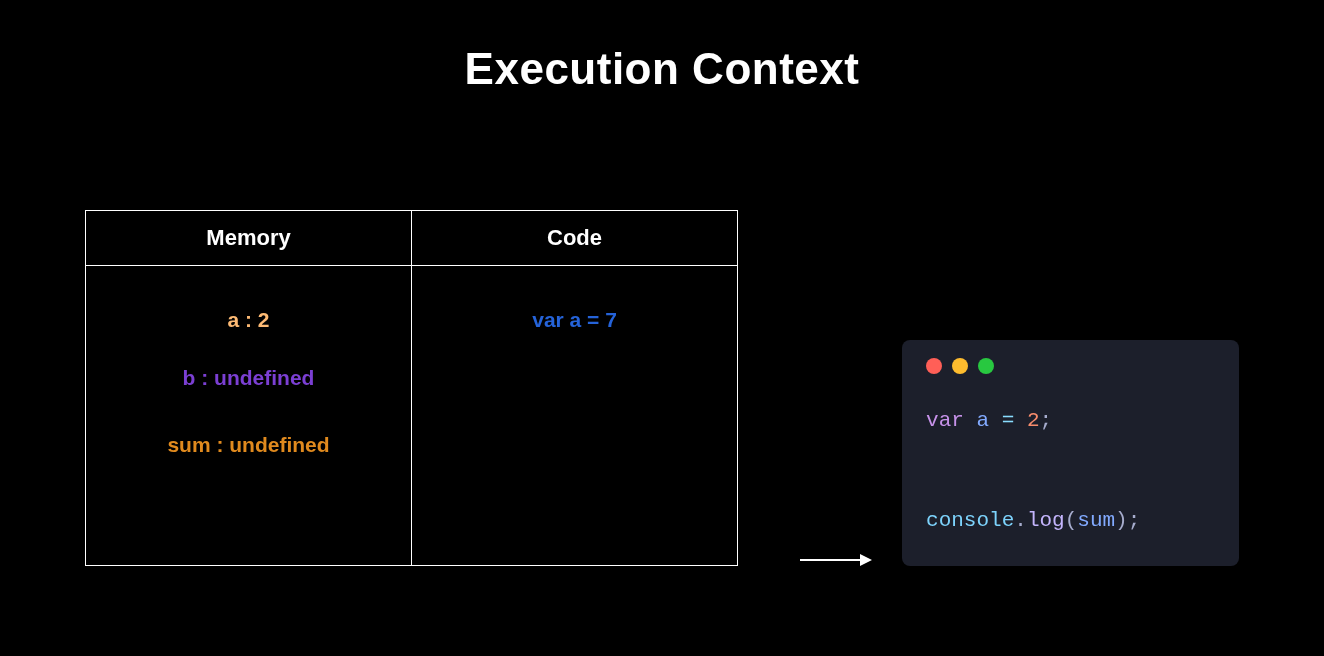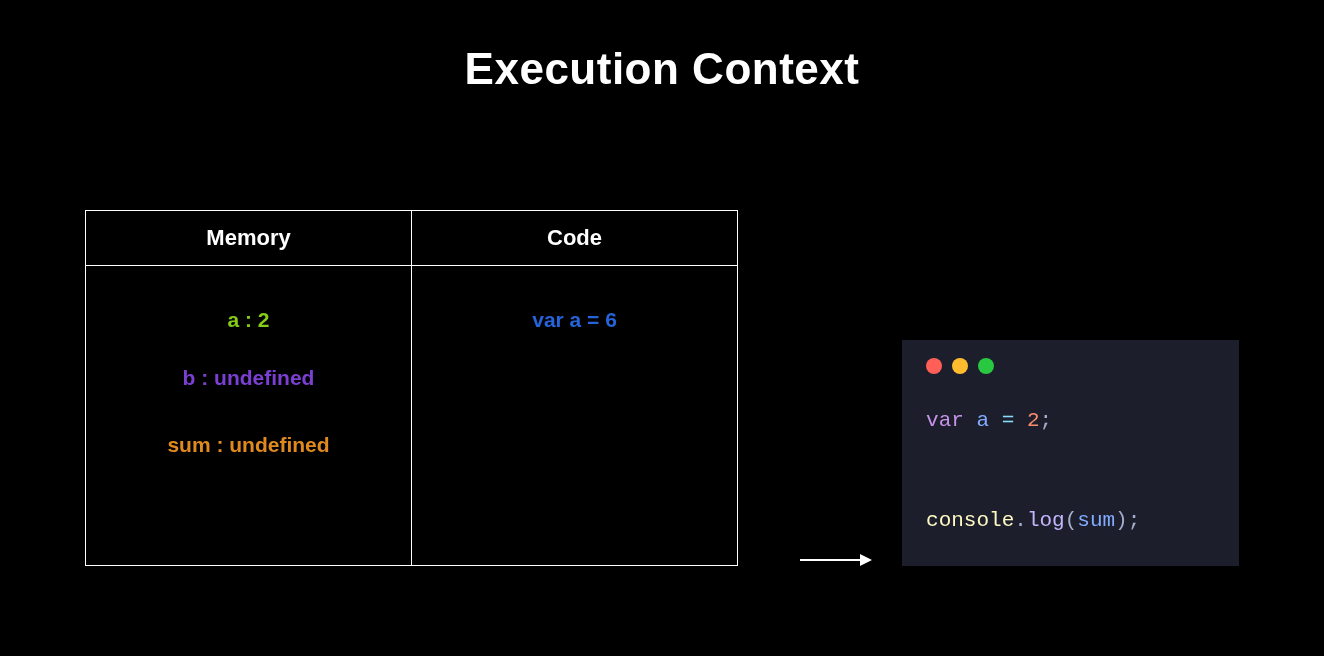--- a/index.html
+++ b/index.html
@@ -53,21 +53,21 @@
   .col-code { width: 50%; }
   .mem-body {
     padding-top: 42px;
     display: flex;
     flex-direction: column;
     align-items: center;
     gap: 34px;
     font-size: 21px;
     font-weight: 700;
   }
-  .mem-a { color: #84cc16; }
+  .mem-a { color: #fdba74; }
   .mem-b { color: #7b3fd3; }
   .mem-sum { color: #e08a1e; margin-top: 9px; }
   .code-body {
     padding-top: 42px;
     font-size: 21px;
     font-weight: 700;
     color: #2563d9;
   }
   
   .arrow {
@@ -84,42 +84,42 @@
   }
   .arrow-head {
     width: 0; height: 0;
     border-top: 6px solid transparent;
     border-bottom: 6px solid transparent;
     border-left: 12px solid #fff;
   }
   
   .editor {
     background: #1c1f2b;
-    border-radius: 0;
+    border-radius: 8px;
     width: 340px;
     padding: 18px 28px 28px 24px;
     font-family: "SFMono-Regular", Consolas, "Liberation Mono", Menlo, monospace;
     font-size: 21px;
     line-height: 1.6;
   }
   .traffic {
     display: flex;
     gap: 10px;
     margin-bottom: 30px;
   }
   .dot { width: 16px; height: 16px; border-radius: 50%; }
   .dot-red { background: #ff5f57; }
   .dot-yellow { background: #febc2e; }
   .dot-green { background: #28c840; }
   .tok-kw    { color: #c792ea; }
   .tok-var   { color: #82aaff; }
   .tok-op    { color: #89ddff; }
   .tok-num   { color: #f78c6c; }
   .tok-punc  { color: #a6accd; }
-  .tok-obj   { color: #fef9c3; }
+  .tok-obj   { color: #7dd3fc; }
   .tok-fn    { color: #c4b5fd; margin-top: 32px; }
   .code-line { white-space: pre; }
   .blank-line { height: 1.6em; }
 </style>
 </head>
 <body>
 
 <h1 class="title">Execution Context</h1>
 
 <div class="content">
@@ -134,21 +134,21 @@
     <tbody>
       <tr>
         <td class="col-mem">
           <div class="mem-body">
             <div class="mem-a">a : 2</div>
             <div class="mem-b">b : undefined</div>
             <div class="mem-sum">sum : undefined</div>
           </div>
         </td>
         <td class="col-code">
-          <div class="code-body">var a = 6</div>
+          <div class="code-body">var a = 7</div>
         </td>
       </tr>
     </tbody>
   </table>
 
   <div class="arrow">
     <div class="arrow-line"></div>
     <div class="arrow-head"></div>
   </div>
 

